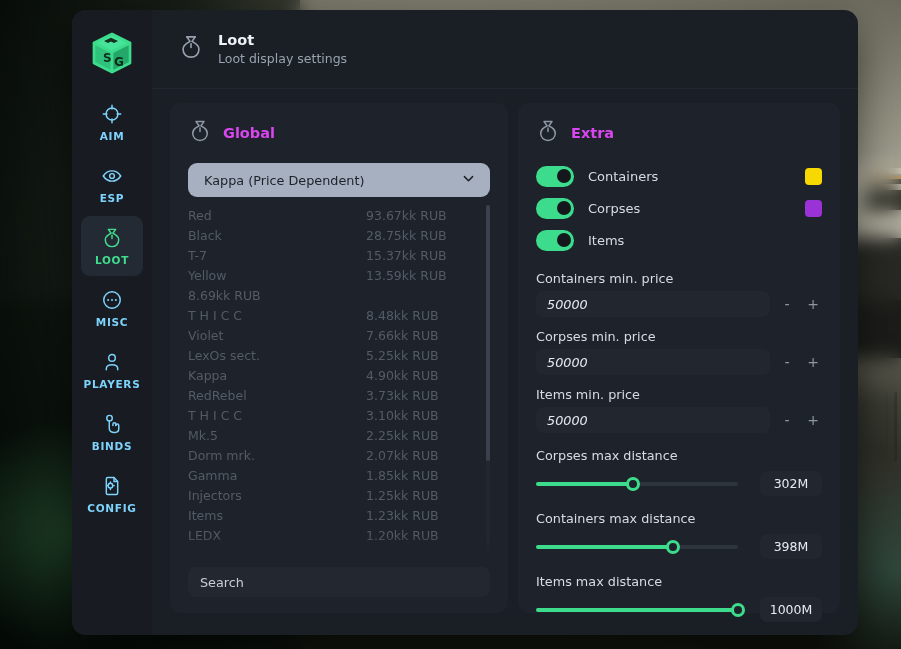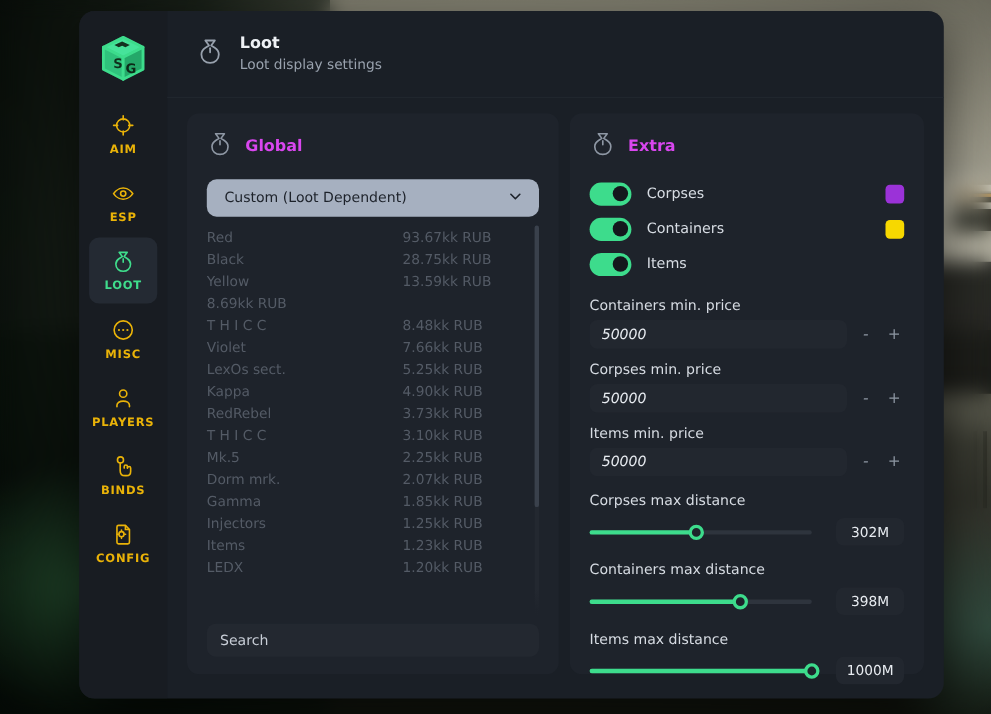--- a/index.html
+++ b/index.html
@@ -80,21 +80,21 @@
     background: #181c22;
     display: flex; flex-direction: column; align-items: center;
     padding-top: 18px;
   }
   .logo { width: 50px; height: 50px; margin-bottom: 14px; }
   .navlist { width: 100%; display: flex; flex-direction: column; align-items: center; gap: 2px; }
   .navitem {
     width: 62px; height: 60px;
     display: flex; flex-direction: column; align-items: center; justify-content: center;
     gap: 5px; border-radius: 9px; cursor: pointer;
-    color: #eab308;
+    color: #7dd3fc;
   }
   .navitem.active { background: #242a33; color: #3fdd8c; }
   .navitem .lbl {
     font-size: 10.5px; font-weight: 700; letter-spacing: .7px;
   }
   .navitem svg { display: block; }
 
   
   #content { flex: 1; display: flex; flex-direction: column; min-width: 0; }
 
@@ -375,37 +375,41 @@
           <span style="color:#8e97a4">
             <svg width="24" height="24" viewBox="0 0 24 24" fill="none" stroke="currentColor" stroke-width="1.5">
               <path d="M8 2.6h8l-3.1 4.2 3 1.9c2.2 1.4 3.4 3.3 3.4 5.6 0 4.3-3.3 7.1-7.3 7.1s-7.3-2.8-7.3-7.1c0-2.3 1.2-4.2 3.4-5.6l3-1.9z" stroke-linejoin="round"></path>
               <path d="M12 9.1v3.4" stroke-linecap="round"></path>
             </svg>
           </span>
           <span class="ptitle">Global</span>
         </div>
 
         <div class="dropdown">
-          <span class="dval">Custom (Loot Dependent)</span>
+          <span class="dval">Kappa (Price Dependent)</span>
           <span>
             <svg width="15" height="15" viewBox="0 0 24 24" fill="none" stroke="#1d222a" stroke-width="2.4" stroke-linecap="round" stroke-linejoin="round">
               <path d="M5.5 9l6.5 6.5L18.5 9"></path>
             </svg>
           </span>
         </div>
 
         <div class="lootwrap">
           <div class="lootlist" id="lootlist">
               <div class="lootrow">
                 <span class="lname">Red</span>
                 <span class="lprice">93.67kk RUB</span>
               </div>
               <div class="lootrow">
                 <span class="lname">Black</span>
                 <span class="lprice">28.75kk RUB</span>
+              </div>
+              <div class="lootrow">
+                <span class="lname">T-7</span>
+                <span class="lprice">15.37kk RUB</span>
               </div>
               <div class="lootrow">
                 <span class="lname">Yellow</span>
                 <span class="lprice">13.59kk RUB</span>
               </div>
               <div class="lootrow">
                 <span class="lprice">8.69kk RUB</span>
               </div>
               <div class="lootrow">
                 <span class="lname">T H I C C</span>
@@ -474,29 +478,29 @@
             </svg>
           </span>
           <span class="ptitle">Extra</span>
         </div>
 
         <div id="toggles">
             <div class="togglerow">
               <div class="switch">
                 <div class="knob"></div>
               </div>
-              <span class="tlabel">Corpses</span>
-              <div class="swatch" style="background: rgb(155, 50, 216);"></div>
+              <span class="tlabel">Containers</span>
+              <div class="swatch" style="background: rgb(247, 216, 0);"></div>
             </div>
             <div class="togglerow">
               <div class="switch">
                 <div class="knob"></div>
               </div>
-              <span class="tlabel">Containers</span>
-              <div class="swatch" style="background: rgb(247, 216, 0);"></div>
+              <span class="tlabel">Corpses</span>
+              <div class="swatch" style="background: rgb(155, 50, 216);"></div>
             </div>
             <div class="togglerow">
               <div class="switch">
                 <div class="knob"></div>
               </div>
               <span class="tlabel">Items</span>
               <div class="swatch empty"></div>
             </div>
           </div>
         <div id="pricefields">

